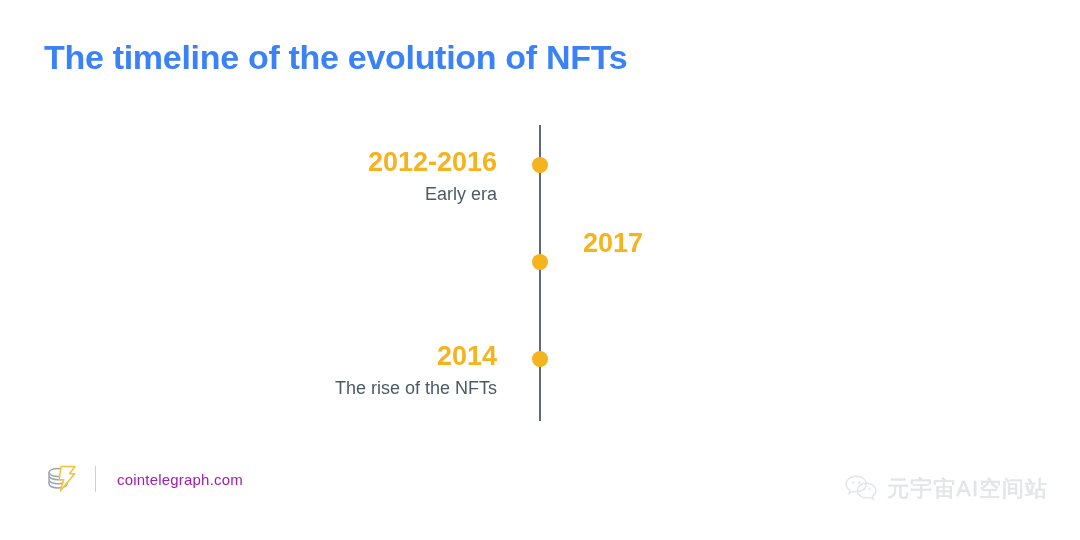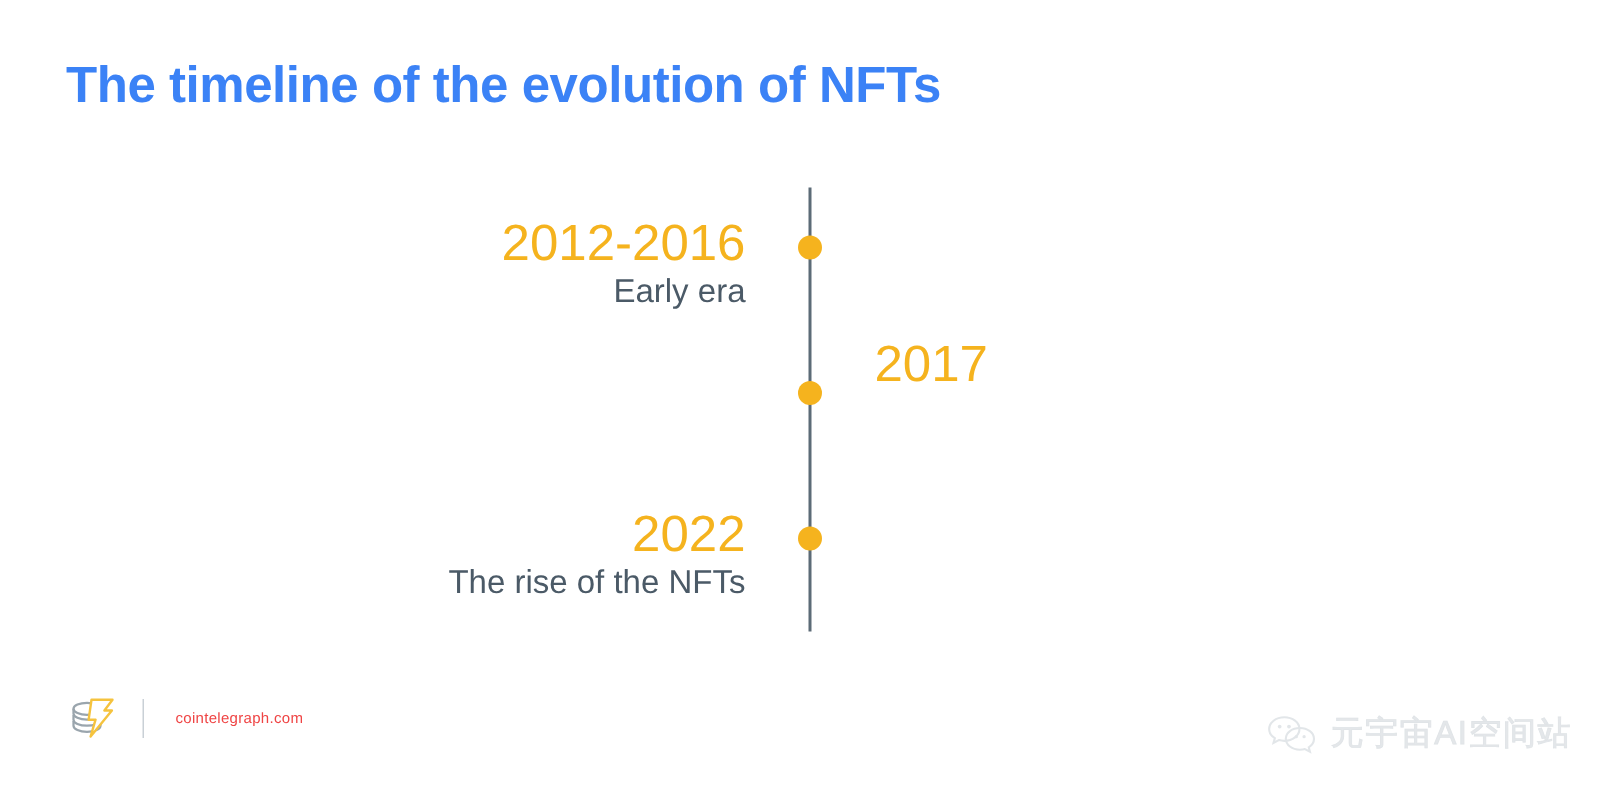--- a/index.html
+++ b/index.html
@@ -67,28 +67,28 @@
   }
   .entry.side-right {
     left: 583px;
     text-align: left;
   }
   .entry-1 { top: 146px; }
   .entry-2 { top: 227px; }
   .entry-3 { top: 340px; }
 
   .entry-year {
-    font-size: 34px;
-    font-weight: normal;
+    font-size: 27px;
+    font-weight: bold;
     color: #f5b31e;
     line-height: 32px;
     white-space: nowrap;
   }
   .entry-label {
-    font-size: 22px;
+    font-size: 18px;
     font-weight: normal;
     color: #4b5a67;
     line-height: 26px;
     margin-top: 3px;
     white-space: nowrap;
   }
 
   
   .footer-brand {
     position: absolute;
@@ -104,33 +104,33 @@
     display: block;
   }
   .brand-divider {
     width: 1px;
     height: 26px;
     background: #c9d0d6;
     margin-left: 17px;
     margin-right: 21px;
   }
   .brand-domain {
-    font-size: 10px;
-    color: #ef4444;
+    font-size: 15px;
+    color: #a21caf;
     letter-spacing: 0.2px;
     white-space: nowrap;
   }
 
   
   .watermark {
     position: absolute;
     right: 32px;
     top: 474px;
     display: flex;
-    align-items: flex-end;
+    align-items: flex-start;
     opacity: 0.95;
   }
   .watermark-icon {
     width: 34px;
     height: 28px;
     display: block;
     margin-right: 9px;
   }
   .watermark-text {
     font-size: 22px;
@@ -156,21 +156,21 @@
   <div class="entry entry-1 side-left">
     <div class="entry-year">2012-2016</div>
     <div class="entry-label">Early era</div>
   </div>
 
   <div class="entry entry-2 side-right">
     <div class="entry-year">2017</div>
   </div>
 
   <div class="entry entry-3 side-left">
-    <div class="entry-year">2022</div>
+    <div class="entry-year">2014</div>
     <div class="entry-label">The rise of the NFTs</div>
   </div>
 
 </div>
 
 <div class="footer-brand">
   <span class="brand-logo-wrap">
     <svg class="brand-logo" viewBox="0 0 34 34" xmlns="http://www.w3.org/2000/svg">
       <g fill="none" stroke="#9aa5ad" stroke-width="1.5">
         <ellipse cx="14" cy="10.5" rx="9" ry="4"></ellipse>

